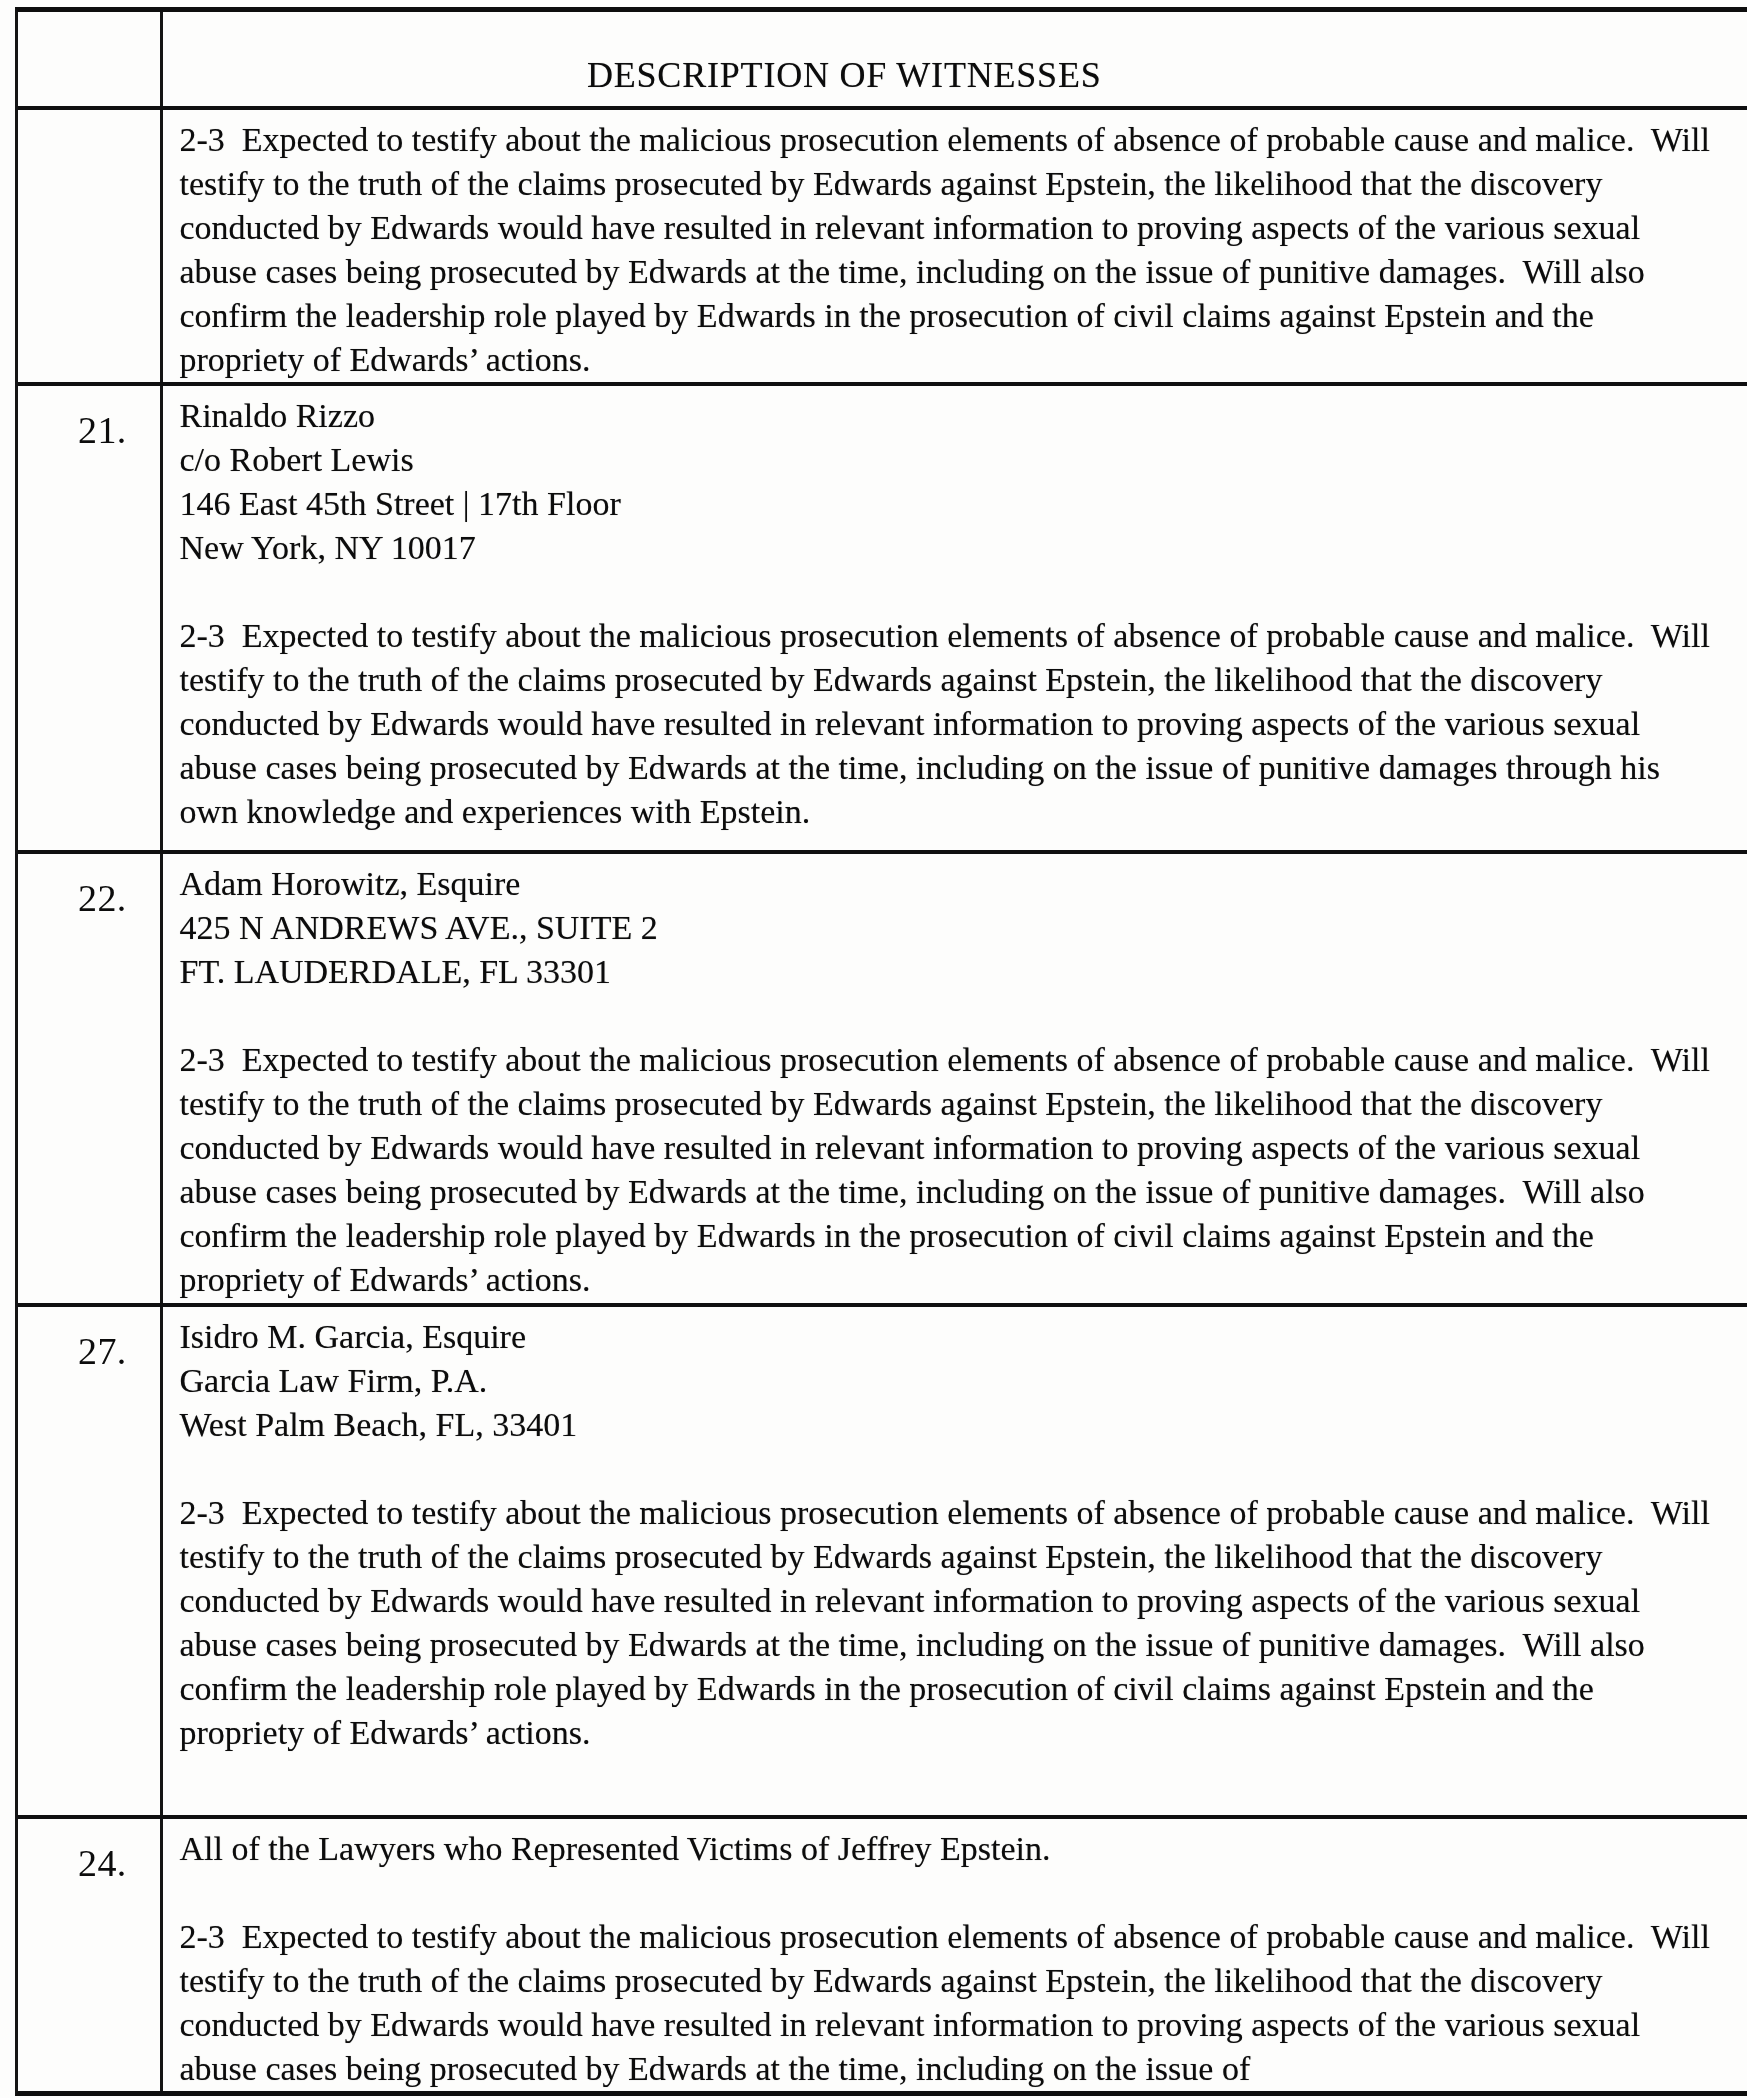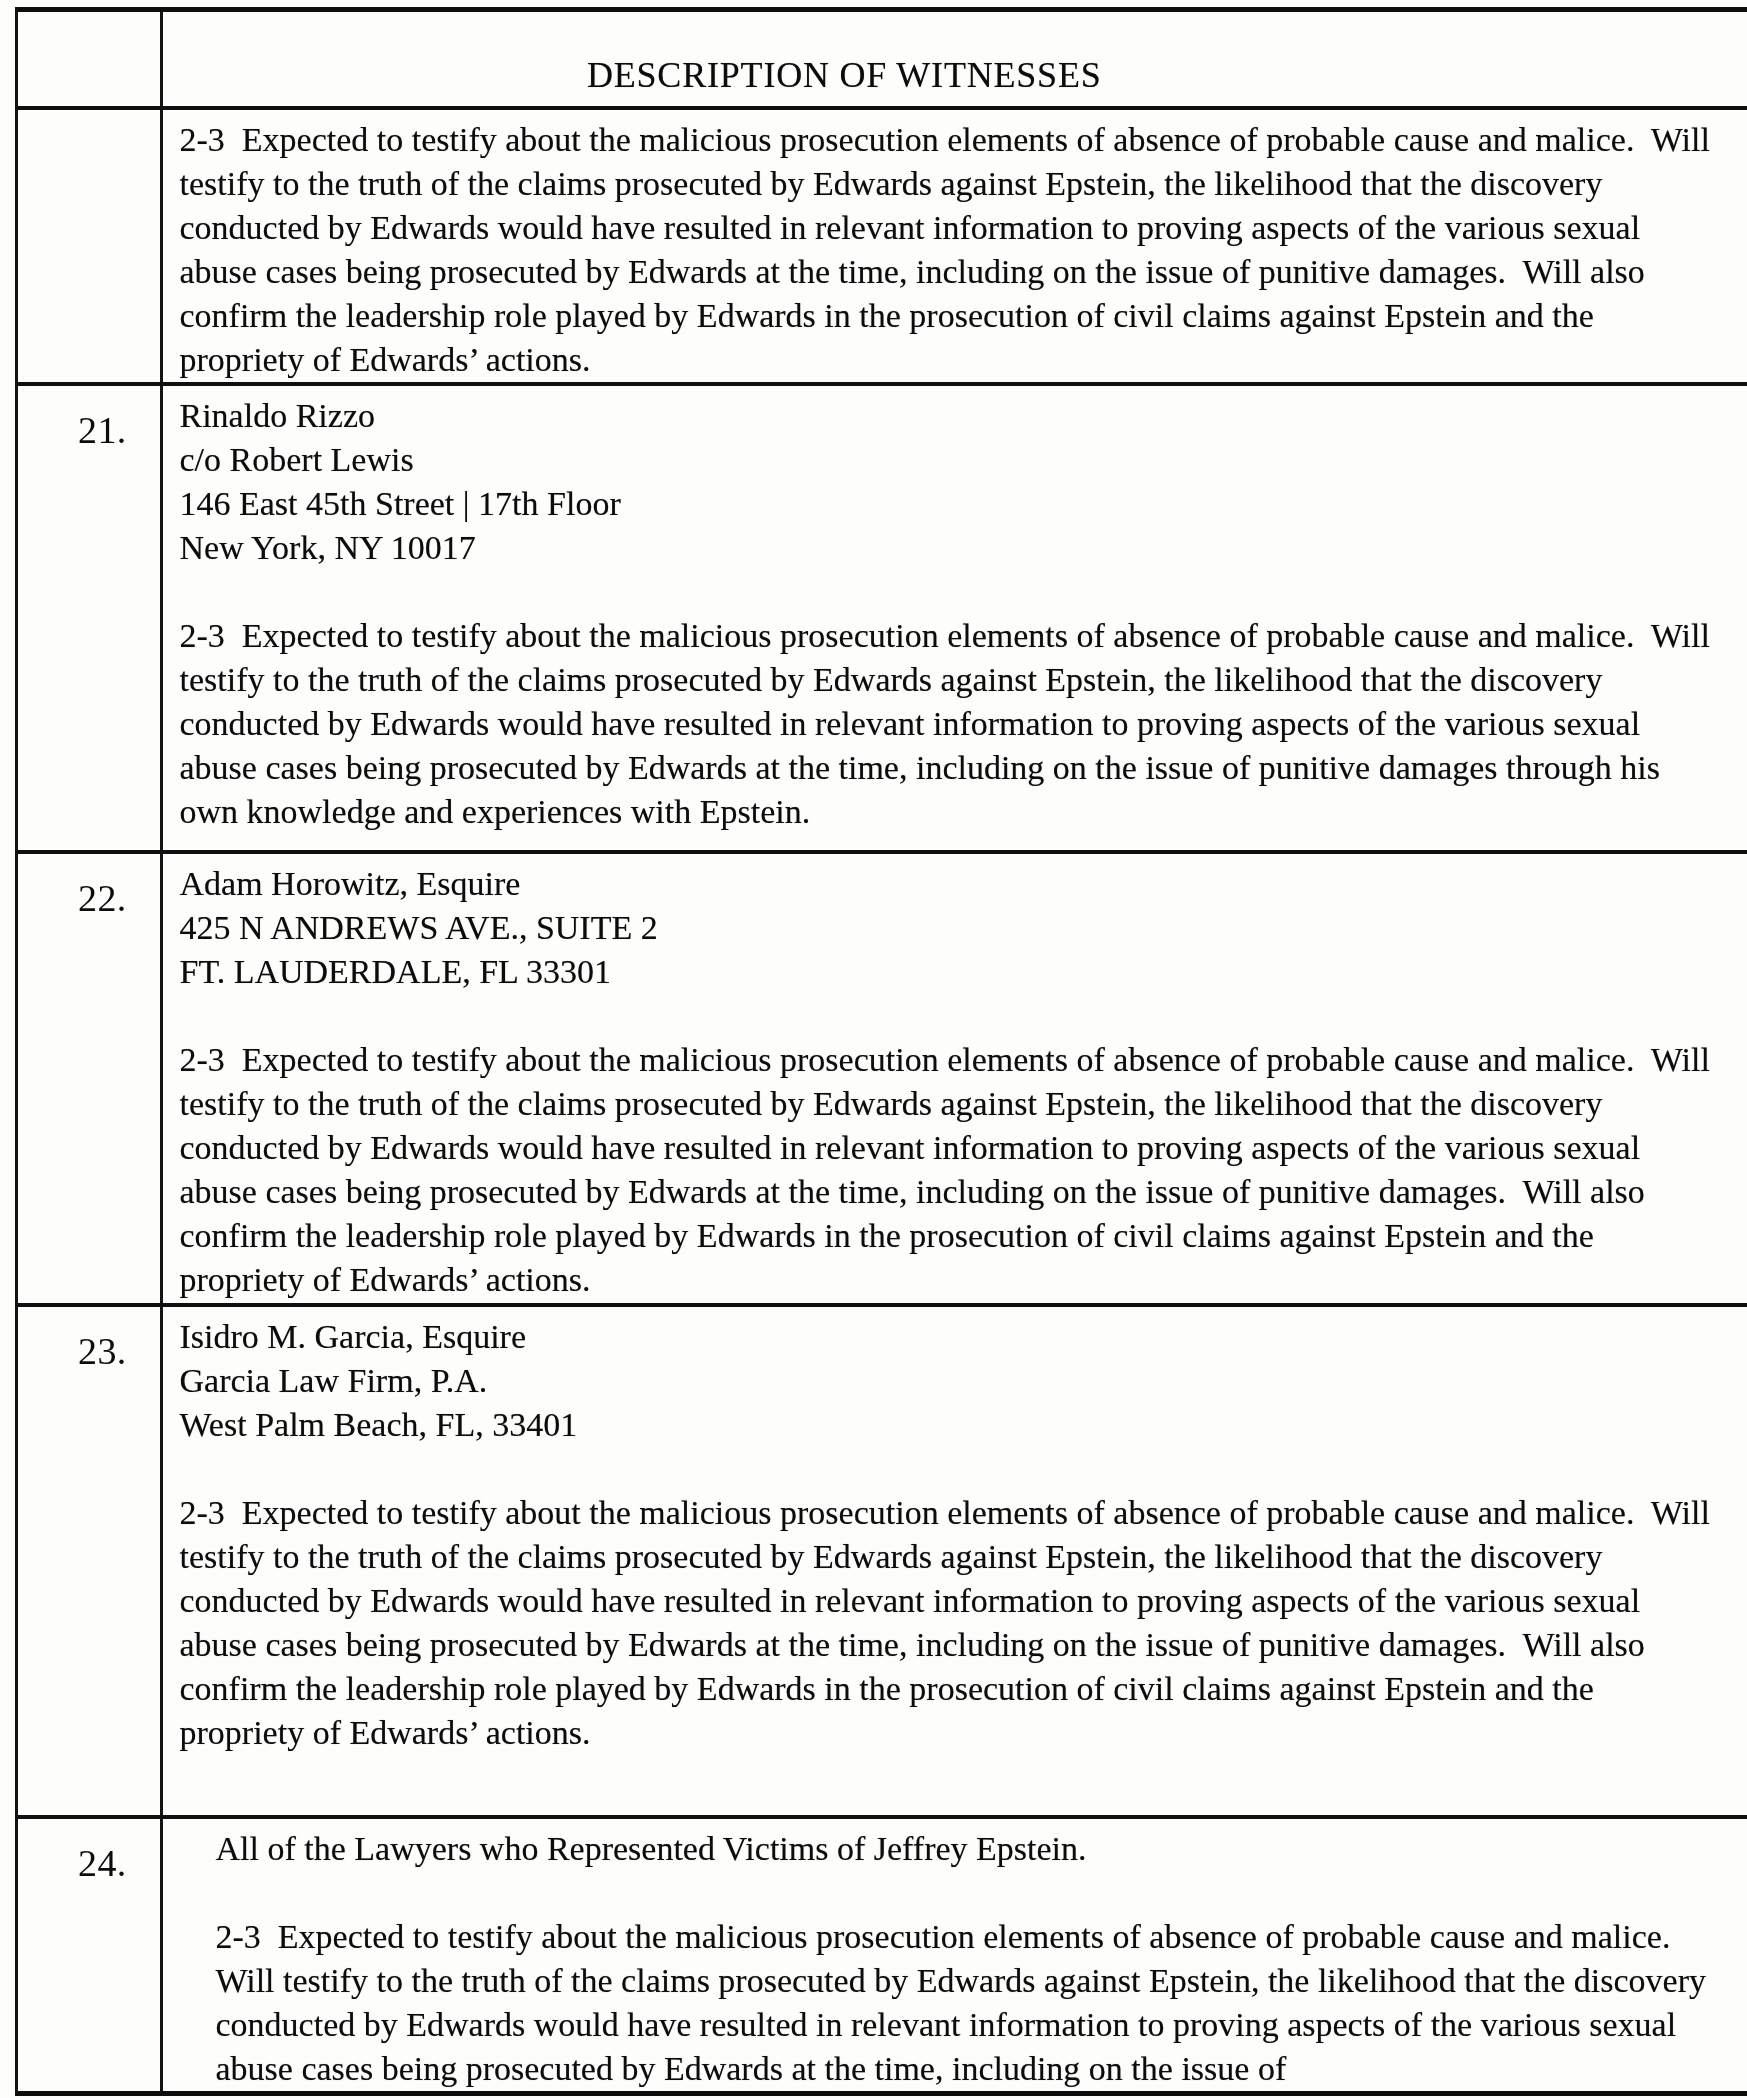--- a/index.html
+++ b/index.html
@@ -45,21 +45,21 @@
     padding: 8.3px 31px 0 16.5px;
     font-size: 34px;
     line-height: 44px;
     text-shadow: 0 0 0.8px rgba(10,10,10,0.45);
   }
   .r-header { min-height: 98px; }
   .r-0 { min-height: 273px; }
   .r-1 { min-height: 468px; }
   .r-2 { min-height: 453px; }
   .r-3 { min-height: 512px; }
-  .r-4 { min-height: 269px; gap: 36px; }
+  .r-4 { min-height: 269px; }
   .r-header .cell-desc {
     display: flex;
     align-items: flex-end;
     padding-bottom: 8.3px;
   }
   .header-title {
     display: block;
     width: 100%;
     margin-right: 207px;
     text-align: center;
@@ -113,21 +113,21 @@
       <div class="cell-desc">
         <div class="addr-line">Adam Horowitz, Esquire</div>
         <div class="addr-line">425 N ANDREWS AVE., SUITE 2</div>
         <div class="addr-line">FT. LAUDERDALE, FL 33301</div>
         <div class="blank-line"></div>
         <p class="testimony">2-3  Expected to testify about the malicious prosecution elements of absence of probable cause and malice.  Will testify to the truth of the claims prosecuted by Edwards against Epstein, the likelihood that the discovery conducted by Edwards would have resulted in relevant information to proving aspects of the various sexual abuse cases being prosecuted by Edwards at the time, including on the issue of punitive damages.  Will also confirm the leadership role played by Edwards in the prosecution of civil claims against Epstein and the propriety of Edwards’ actions.</p>
       </div>
     </div>
 
     <div class="trow r-3">
-      <div class="cell-num">23.</div>
+      <div class="cell-num">27.</div>
       <div class="cell-desc">
         <div class="addr-line">Isidro M. Garcia, Esquire</div>
         <div class="addr-line">Garcia Law Firm, P.A.</div>
         <div class="addr-line">West Palm Beach, FL, 33401</div>
         <div class="blank-line"></div>
         <p class="testimony">2-3  Expected to testify about the malicious prosecution elements of absence of probable cause and malice.  Will testify to the truth of the claims prosecuted by Edwards against Epstein, the likelihood that the discovery conducted by Edwards would have resulted in relevant information to proving aspects of the various sexual abuse cases being prosecuted by Edwards at the time, including on the issue of punitive damages.  Will also confirm the leadership role played by Edwards in the prosecution of civil claims against Epstein and the propriety of Edwards’ actions.</p>
       </div>
     </div>
 
     <div class="trow r-4">

